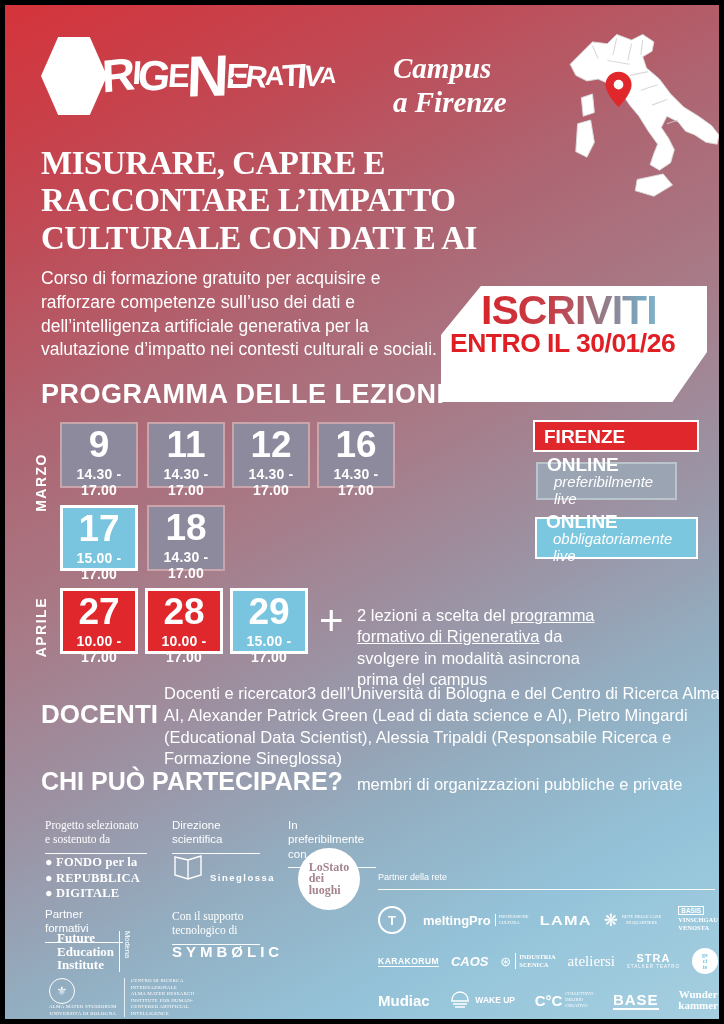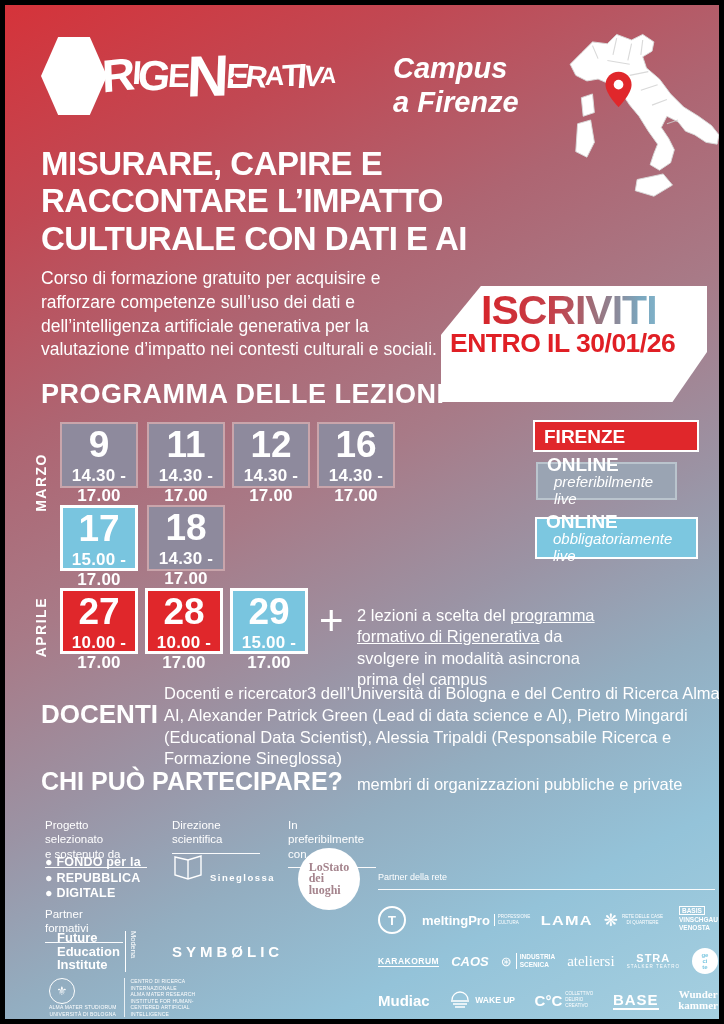--- a/index.html
+++ b/index.html
@@ -3,21 +3,21 @@
 <meta charset="utf-8">
 <style>
   html,body{margin:0;padding:0;background:#000;}
   .poster{
     position:relative;width:724px;height:1024px;box-sizing:border-box;
     border:5px solid #000;overflow:hidden;color:#fff;
     font-family:"Liberation Sans",sans-serif;
     background:linear-gradient(152deg,#d5333a 0%,#c14853 16%,#ae6572 32%,#a87a87 46%,#9b93a4 60%,#93adc0 72%,#94c3d9 85%,#a5cfe0 100%);
   }
   .abs{position:absolute;}
-  .pre{white-space:pre-line;}
+  .pre{white-space:pre-line;font-family:Liberation Serif, serif;}
 
   
   .logo-row{left:36px;top:32px;display:flex;align-items:center;}
   .hexagon{width:66px;height:78px;background:#fff;
     clip-path:polygon(26% 0,74% 0,100% 50%,74% 100%,26% 100%,0 50%);margin-right:-4px;}
   .logo-word{transform:skewX(-4deg);letter-spacing:-1px;white-space:nowrap;}
   .logo-word span{display:inline-block;vertical-align:middle;font-weight:900;line-height:.9;margin:0 -1px;}
   .logo-word span:nth-child(1){font-size:46px;transform:rotate(-6deg);}
   .logo-word span:nth-child(2){font-size:33px;transform:translateY(-3px);}
   .logo-word span:nth-child(3){font-size:42px;transform:rotate(3deg);}
@@ -46,21 +46,21 @@
   .cta-deadline{margin:-3px 0 0 9px;font-size:26.5px;font-weight:800;color:#e01f25;letter-spacing:-.5px;}
 
   
   .section-h{left:36px;top:374px;font-size:27px;font-weight:800;letter-spacing:.5px;}
   .month{writing-mode:vertical-rl;transform:rotate(180deg);font-size:14px;font-weight:bold;letter-spacing:1.5px;}
   .day-box{width:78px;height:66px;box-sizing:border-box;text-align:center;}
   .m-gray{background:#8e8a9d;border:2px solid #c9a5ab;}
   .m-blue{background:#79c5df;border:3px solid #fff;}
   .m-red{background:#e0272b;border:3px solid #fff;}
   .day-box .num{font-size:37px;font-weight:700;line-height:1.1;margin-top:1px;}
-  .day-box .time{font-size:17px;font-weight:700;letter-spacing:.2px;}
+  .day-box .time{font-size:14px;font-weight:700;letter-spacing:.2px;}
   .plus{left:314px;top:592px;font-size:42px;font-weight:300;}
   .note{left:352px;top:600px;width:238px;font-size:16.5px;line-height:1.3;}
   .note .link{text-decoration:underline;}
   .legend-box{box-sizing:border-box;display:flex;flex-direction:column;justify-content:center;padding-left:9px;}
   .lg-red{background:#e0272b;border:2px solid #fff;}
   .lg-gray{background:#9aa4b3;border:2px solid #bac4cd;}
   .lg-blue{background:#7cc7e0;border:2px solid #fff;}
   .legend-box .l1{font-size:19px;font-weight:600;line-height:1;}
   .legend-box .l2{font-size:15px;font-style:italic;line-height:1.1;margin-left:7px;}
 
@@ -253,20 +253,22 @@
 UNIVERSITÀ DI BOLOGNA</div>
     </div>
     <div class="tiny pre unibo-div">CENTRO DI RICERCA
 INTERNAZIONALE
 ALMA MATER RESEARCH
 INSTITUTE FOR HUMAN-
 CENTERED ARTIFICIAL
 INTELLIGENCE</div>
   </div>
 
+  <div class="abs fhead pre" style="left:167px;top:904px;width:88px;">Con il supporto
+tecnologico di</div>
   <div class="abs symbolic" style="left:167px;top:938px;">SYMBØLIC</div>
 
   <div class="abs fhead" style="left:373px;top:867px;width:337px;font-size:9px;">Partner della rete</div>
   <div class="abs rete-row" style="left:373px;top:898px;width:340px;height:34px;">
     <span class="t-circle">T</span>
     <span class="plogo">
       <span class="melt">meltingPro</span>
       <span class="melt-sub pre">PROFESSIONE
 CULTURA</span>
     </span>

